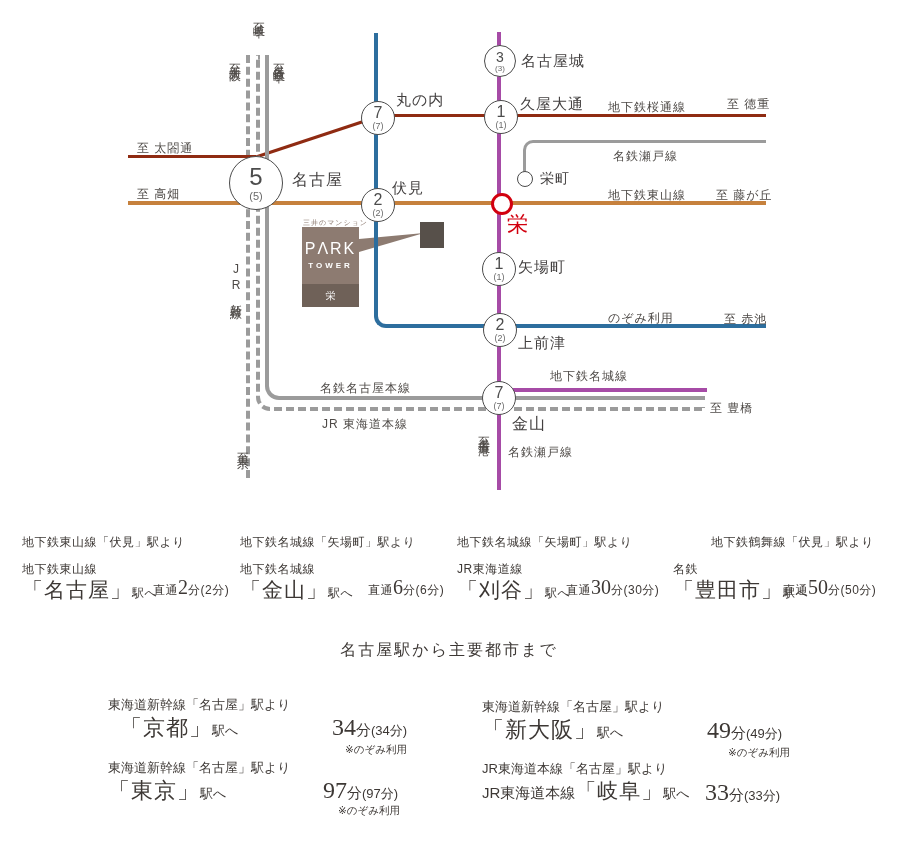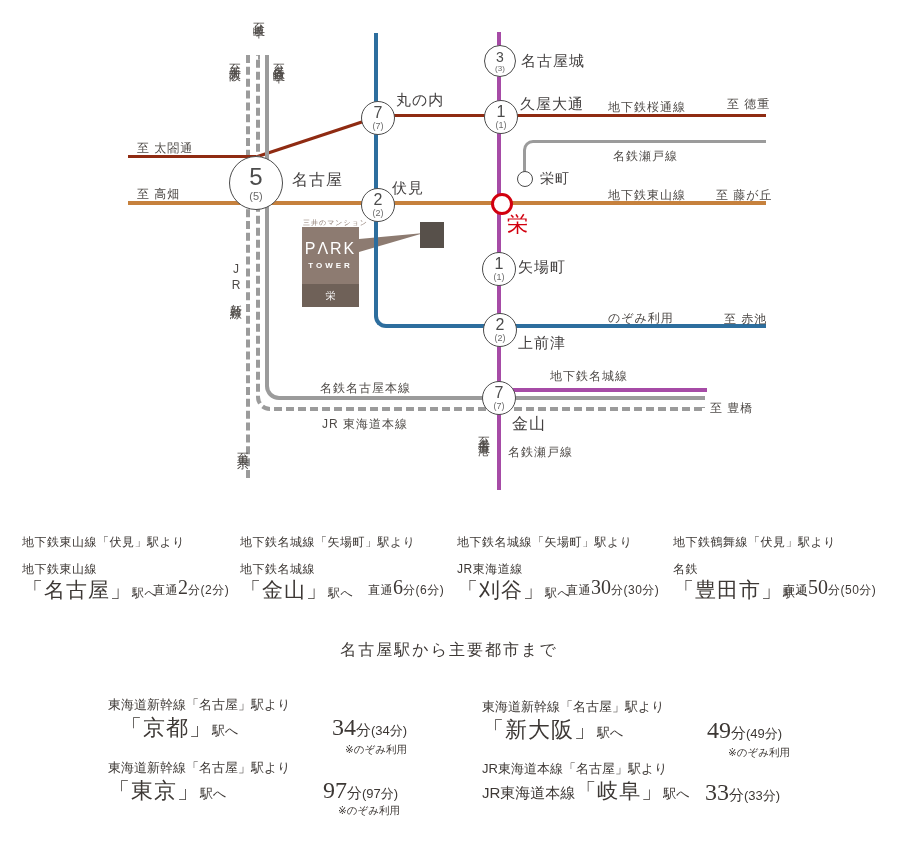--- a/index.html
+++ b/index.html
@@ -195,21 +195,21 @@
       <span class="big-st serif">「刈谷」</span>
         <span class="t12">駅へ</span>
     </div>
     <div class="row" style="left:566px;top:576px;">
       <span class="t12">直通</span>
         <span class="big-num serif">30</span>
         <span class="t12">分</span>
         <span class="t12">(30分)</span>
     </div>
 
-    <div class="row t12" style="left:673px;top:534px;">地下鉄鶴舞線「伏見」駅より</div>
+    <div class="row t12" style="left:711px;top:534px;">地下鉄鶴舞線「伏見」駅より</div>
     <div class="row t12" style="left:673px;top:561px;">名鉄</div>
     <div class="row" style="left:673px;top:576px;">
       <span class="big-st serif">「豊田市」</span>
         <span class="t12">駅へ</span>
     </div>
     <div class="row" style="left:783px;top:576px;">
       <span class="t12">直通</span>
         <span class="big-num serif">50</span>
         <span class="t12">分</span>
         <span class="t12">(50分)</span>

